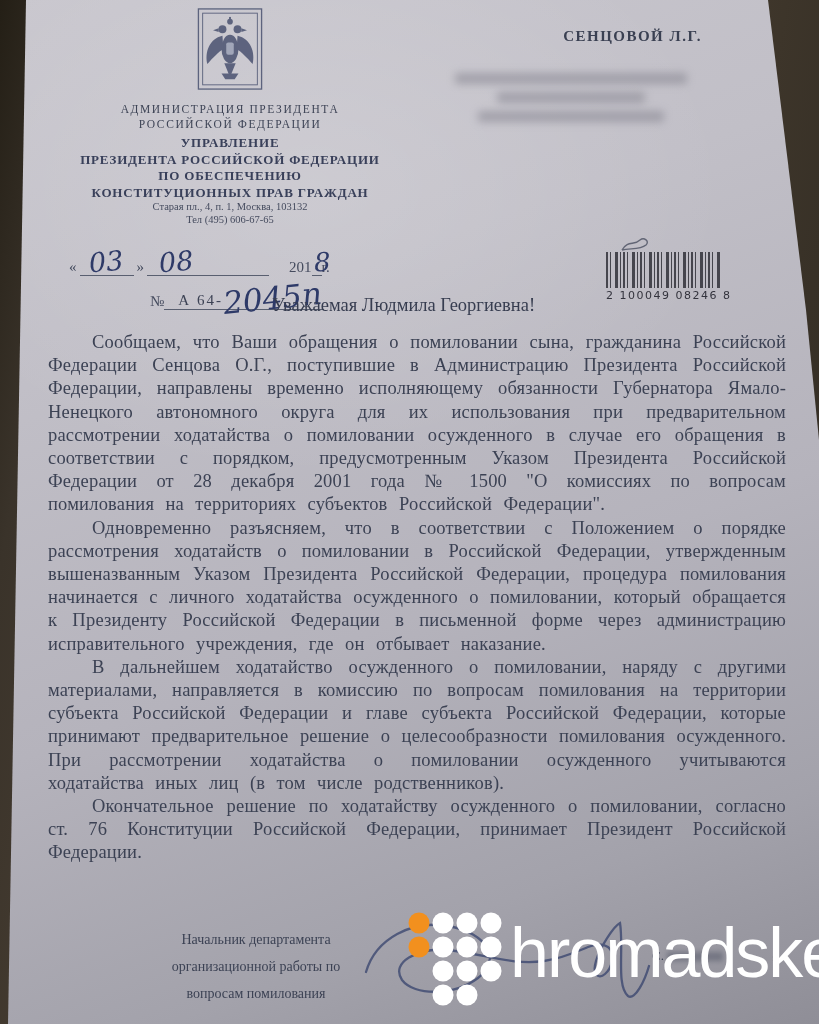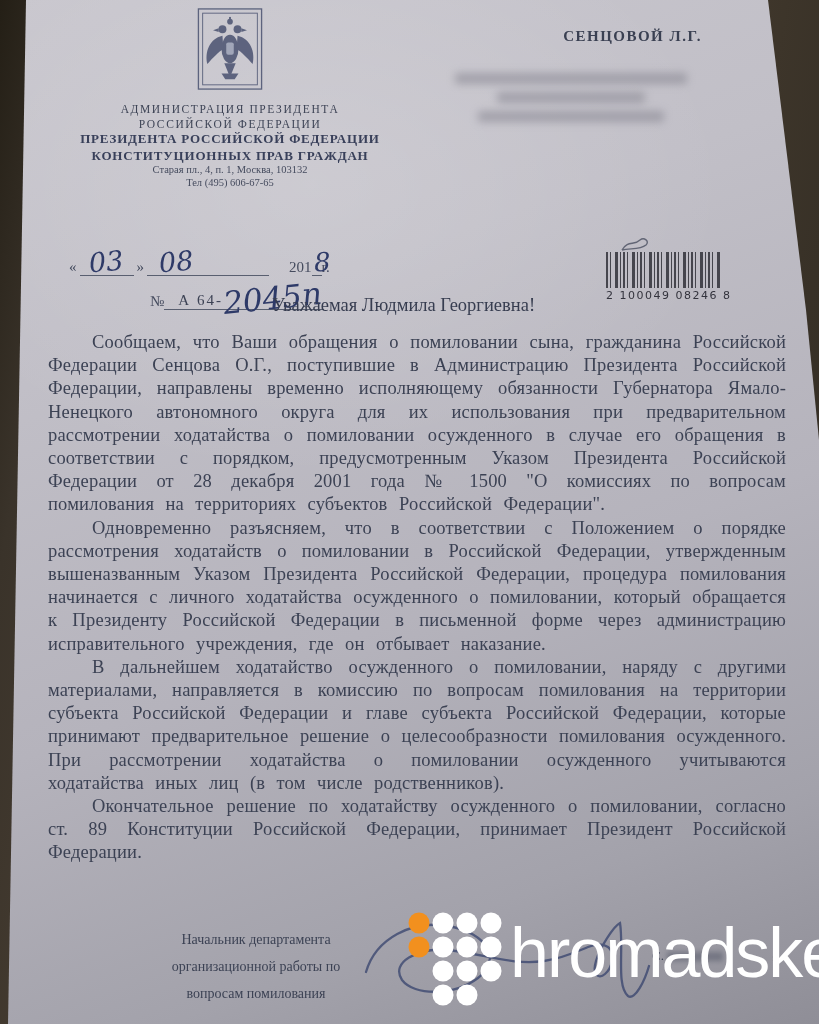--- a/index.html
+++ b/index.html
@@ -110,21 +110,23 @@
           <ellipse cx="35" cy="44" rx="9" ry="15"></ellipse>
           <path d="M27,30 C13,33 8,48 11,60 C17,53 23,47 28,44 Z"></path>
           <path d="M43,30 C57,33 62,48 59,60 C53,53 47,47 42,44 Z"></path>
           <path d="M29,59 L41,59 L35,74 Z"></path>
           <path d="M26,70 L44,70 L40,76 L30,76 Z"></path>
         </g>
         <rect x="31" y="37" width="8" height="13" rx="2" fill="#9aa0b5"></rect>
       </svg>
       <div class="org-line">АДМИНИСТРАЦИЯ  ПРЕЗИДЕНТА</div>
       <div class="org-line">РОССИЙСКОЙ  ФЕДЕРАЦИИ</div>
+      <div class="dept-line dept-first">УПРАВЛЕНИЕ</div>
       <div class="dept-line">ПРЕЗИДЕНТА РОССИЙСКОЙ ФЕДЕРАЦИИ</div>
+      <div class="dept-line">ПО ОБЕСПЕЧЕНИЮ</div>
       <div class="dept-line">КОНСТИТУЦИОННЫХ ПРАВ ГРАЖДАН</div>
       <div class="addr-line addr-first">Старая пл., 4, п. 1, Москва, 103132</div>
       <div class="addr-line">Тел (495) 606-67-65</div>
     </div>
 
     <div class="recipient">
       <div class="recipient-name">СЕНЦОВОЙ Л.Г.</div>
       <div class="redacted">
         <div class="redacted-line rl1"></div>
         <div class="redacted-line rl2"></div>
@@ -157,21 +159,21 @@
       <div class="barcode-bars"></div>
       <div class="barcode-digits">2 100049 08246  8</div>
     </div>
 
     <div class="salutation">Уважаемая Людмила Георгиевна!</div>
 
     <div class="body-text">
       <p>Сообщаем, что Ваши обращения о помиловании сына, гражданина Российской Федерации Сенцова О.Г., поступившие в Администрацию Президента Российской Федерации, направлены временно исполняющему обязанности Губернатора Ямало-Ненецкого автономного округа для их использования при предварительном рассмотрении ходатайства о помиловании осужденного в случае его обращения в соответствии с порядком, предусмотренным Указом Президента Российской Федерации от 28 декабря 2001 года № 1500 "О комиссиях по вопросам помилования на территориях субъектов Российской Федерации".</p>
       <p>Одновременно разъясняем, что в соответствии с Положением о порядке рассмотрения ходатайств о помиловании в Российской Федерации, утвержденным вышеназванным Указом Президента Российской Федерации, процедура помилования начинается с личного ходатайства осужденного о помиловании, который обращается к Президенту Российской Федерации в письменной форме через администрацию исправительного учреждения, где он отбывает наказание.</p>
       <p>В дальнейшем ходатайство осужденного о помиловании, наряду с другими материалами, направляется в комиссию по вопросам помилования на территории субъекта Российской Федерации и главе субъекта Российской Федерации, которые принимают предварительное решение о целесообразности помилования осужденного. При рассмотрении ходатайства о помиловании осужденного учитываются ходатайства иных лиц (в том числе родственников).</p>
-      <p>Окончательное решение по ходатайству осужденного о помиловании, согласно ст. 89 Конституции Российской Федерации, принимает Президент Российской Федерации.</p>
+      <p>Окончательное решение по ходатайству осужденного о помиловании, согласно ст. 76 Конституции Российской Федерации, принимает Президент Российской Федерации.</p>
     </div>
 
     <div class="signoff">
       <div>Начальник департамента</div>
       <div>организационной работы по</div>
       <div>вопросам помилования</div>
     </div>
 
     <div class="signer-fragment">
       <span>С.</span>

